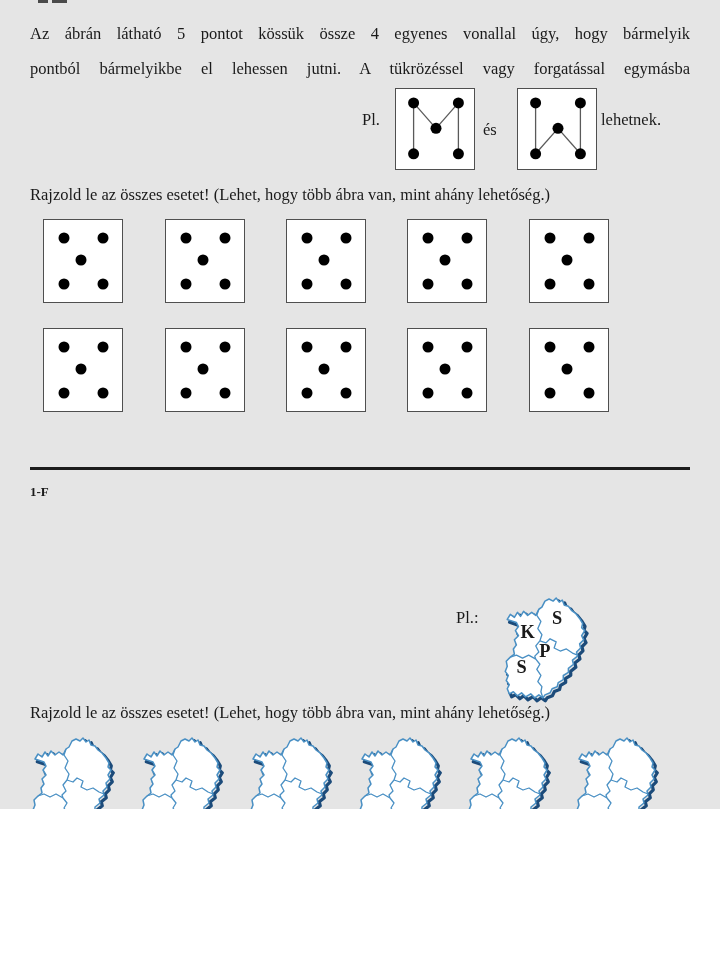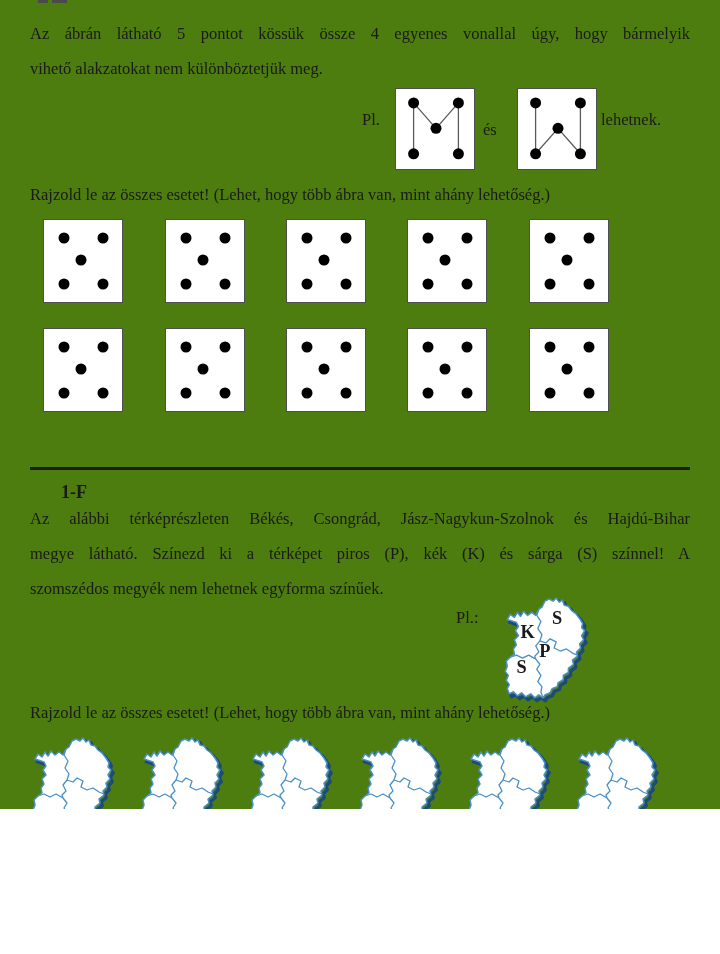--- a/index.html
+++ b/index.html
@@ -1,38 +1,38 @@
 <!DOCTYPE html>
 <html><head>
 <meta charset="utf-8">
 <style>
   html,body{margin:0;padding:0;background:#fff;}
   #page{
-    position:relative;width:720px;height:809px;background:#4d7c0f;
+    position:relative;width:720px;height:809px;background:#e5e5e5;
     font-family:"Liberation Serif","DejaVu Serif",serif;color:#1a1a1a;overflow:hidden;
   }
   .remnant{position:absolute;top:0;height:3px;background:#4a4a4a;}
   .para{position:absolute;left:30px;width:660px;font-size:16.5px;line-height:35px;}
   .para .jline{text-align:justify;text-align-last:justify;white-space:normal;}
   .para .lastline{text-align:left;text-align-last:left;}
   .inline-label{position:absolute;font-size:16.5px;line-height:20px;white-space:nowrap;}
   .figure-box{
     position:absolute;width:80px;height:82px;border:1.5px solid #4f4f4f;background:#fff;box-sizing:border-box;
   }
   .figure-box svg{position:absolute;left:0;top:0;}
   .instruction{position:absolute;left:30px;font-size:16.5px;line-height:20px;white-space:nowrap;}
   .answer-box{
     position:absolute;width:80px;height:84px;border:1.5px solid #4f4f4f;background:#fff;box-sizing:border-box;
   }
   .dot{
     position:absolute;width:11px;height:11px;border-radius:50%;background:#000;
     transform:translate(-50%,-50%);
   }
   .divider{position:absolute;left:30px;width:660px;height:2.5px;background:#1c1c1c;}
-  .section-heading{position:absolute;left:30px;font-size:18px;font-weight:bold;line-height:22px;margin-left:31px;}
+  .section-heading{position:absolute;left:30px;font-size:13px;font-weight:bold;line-height:22px;}
   .map-svg{position:absolute;overflow:visible;}
   .map-shadow{fill:none;stroke:#1c4b7a;stroke-width:3.2;stroke-linejoin:round;stroke-linecap:round;}
   .map-land{fill:#ffffff;stroke:#4a90c4;stroke-width:1.5;stroke-linejoin:round;}
   .map-inner{fill:none;stroke:#4a90c4;stroke-width:1.3;stroke-linejoin:round;}
   .map-letter{
     font-family:"Liberation Serif","DejaVu Serif",serif;font-size:18px;font-weight:600;fill:#1a1a1a;
     text-anchor:middle;
   }
   .edge-line{stroke:#5a5a5a;stroke-width:1.3;}
   .node-dot{fill:#000;}
@@ -40,21 +40,21 @@
 </head>
 <body>
 
 <div id="page">
 
   <div class="remnant" style="left:38px;width:10px;"></div>
   <div class="remnant" style="left:52px;width:15px;"></div>
 
   <div class="para" style="top:16px;">
     <div class="jline">Az ábrán látható 5 pontot kössük össze 4 egyenes vonallal úgy, hogy bármelyik</div>
-    <div class="lastline">vihető alakzatokat nem különböztetjük meg.</div>
+    <div class="jline">pontból bármelyikbe el lehessen jutni. A tükrözéssel vagy forgatással egymásba</div>
   </div>
 
   <span class="inline-label" style="left:362px;top:110px;">Pl.</span>
   <div class="figure-box" style="left:395px;top:88px;">
     <svg id="fig-0" width="80" height="82" viewBox="0 0 80 82">
         <line x1="17.6" y1="13.940000000000001" x2="17.6" y2="64.78" class="edge-line"></line>
         <line x1="17.6" y1="13.940000000000001" x2="40" y2="39.36" class="edge-line"></line>
         <line x1="40" y1="39.36" x2="62.400000000000006" y2="13.940000000000001" class="edge-line"></line>
         <line x1="62.400000000000006" y1="13.940000000000001" x2="62.400000000000006" y2="64.78" class="edge-line"></line>
         <circle cx="17.6" cy="13.940000000000001" r="5.5" class="node-dot"></circle>
@@ -151,25 +151,20 @@
         <span class="dot" style="left: 75%; top: 22%;"></span>
         <span class="dot" style="left: 47%; top: 49%;"></span>
         <span class="dot" style="left: 25%; top: 78%;"></span>
         <span class="dot" style="left: 75%; top: 78%;"></span>
       </div>
     </div>
 
   <div class="divider" style="top:467px;"></div>
   <div class="section-heading" style="top:481px;">1-F</div>
 
-  <div class="para" style="top:501px;">
-    <div class="jline">Az alábbi térképrészleten Békés, Csongrád, Jász-Nagykun-Szolnok és Hajdú-Bihar</div>
-    <div class="jline">megye látható. Színezd ki a térképet piros (P), kék (K) és sárga (S) színnel! A</div>
-    <div class="lastline">szomszédos megyék nem lehetnek egyforma színűek.</div>
-  </div>
 
   <svg width="0" height="0" style="position:absolute;" aria-hidden="true">
     <defs>
       <g id="map-shape">
         <path class="map-shadow" transform="translate(2.3,2.8)" d="M13,23 L16,18 L20,21 L23,16 L26,20 L29,15 L33,19 L37,16 L41,19 L44,13 L47,11 L50,5 L54,3 L58,5 L61,2 L64,6 L67,4 L69,9 L73,10 L76,14 L80,17 L84,22 L87,27 L86,31 L89,34 L86,39 L88,43 L84,47 L85,51 L81,55 L82,59 L77,63 L78,67 L73,71 L73,75 L68,78 L68,82 L63,85 L62,89 L57,91 L55,95 L50,97 L48,100 L44,97 L40,100 L36,96 L31,99 L27,95 L23,98 L19,94 L15,96 L13,91 L15,87 L12,83 L14,78 L11,74 L13,69 L12,64 L16,60 L20,57 L19,52 L22,48 L20,43 L24,39 L21,34 L24,30 L22,26 Z"></path>
         <path class="map-land" d="M13,23 L16,18 L20,21 L23,16 L26,20 L29,15 L33,19 L37,16 L41,19 L44,13 L47,11 L50,5 L54,3 L58,5 L61,2 L64,6 L67,4 L69,9 L73,10 L76,14 L80,17 L84,22 L87,27 L86,31 L89,34 L86,39 L88,43 L84,47 L85,51 L81,55 L82,59 L77,63 L78,67 L73,71 L73,75 L68,78 L68,82 L63,85 L62,89 L57,91 L55,95 L50,97 L48,100 L44,97 L40,100 L36,96 L31,99 L27,95 L23,98 L19,94 L15,96 L13,91 L15,87 L12,83 L14,78 L11,74 L13,69 L12,64 L16,60 L20,57 L19,52 L22,48 L20,43 L24,39 L21,34 L24,30 L22,26 Z"></path>
         <path class="map-inner" d="M44,13 L42,19 L46,25 L43,32 L47,38 L45,44 M45,44 L51,46 L55,42 L61,45 L59,51 L65,54 L71,52 L77,56 L82,58 M45,44 L41,49 L44,55 L40,59 L41,62 M16,60 L22,58 L28,61 L34,58 L41,62 M41,62 L45,67 L42,72 L46,78 L43,84 L47,89 L46,94 L48,100"></path>
       </g>
     </defs>
   </svg>

